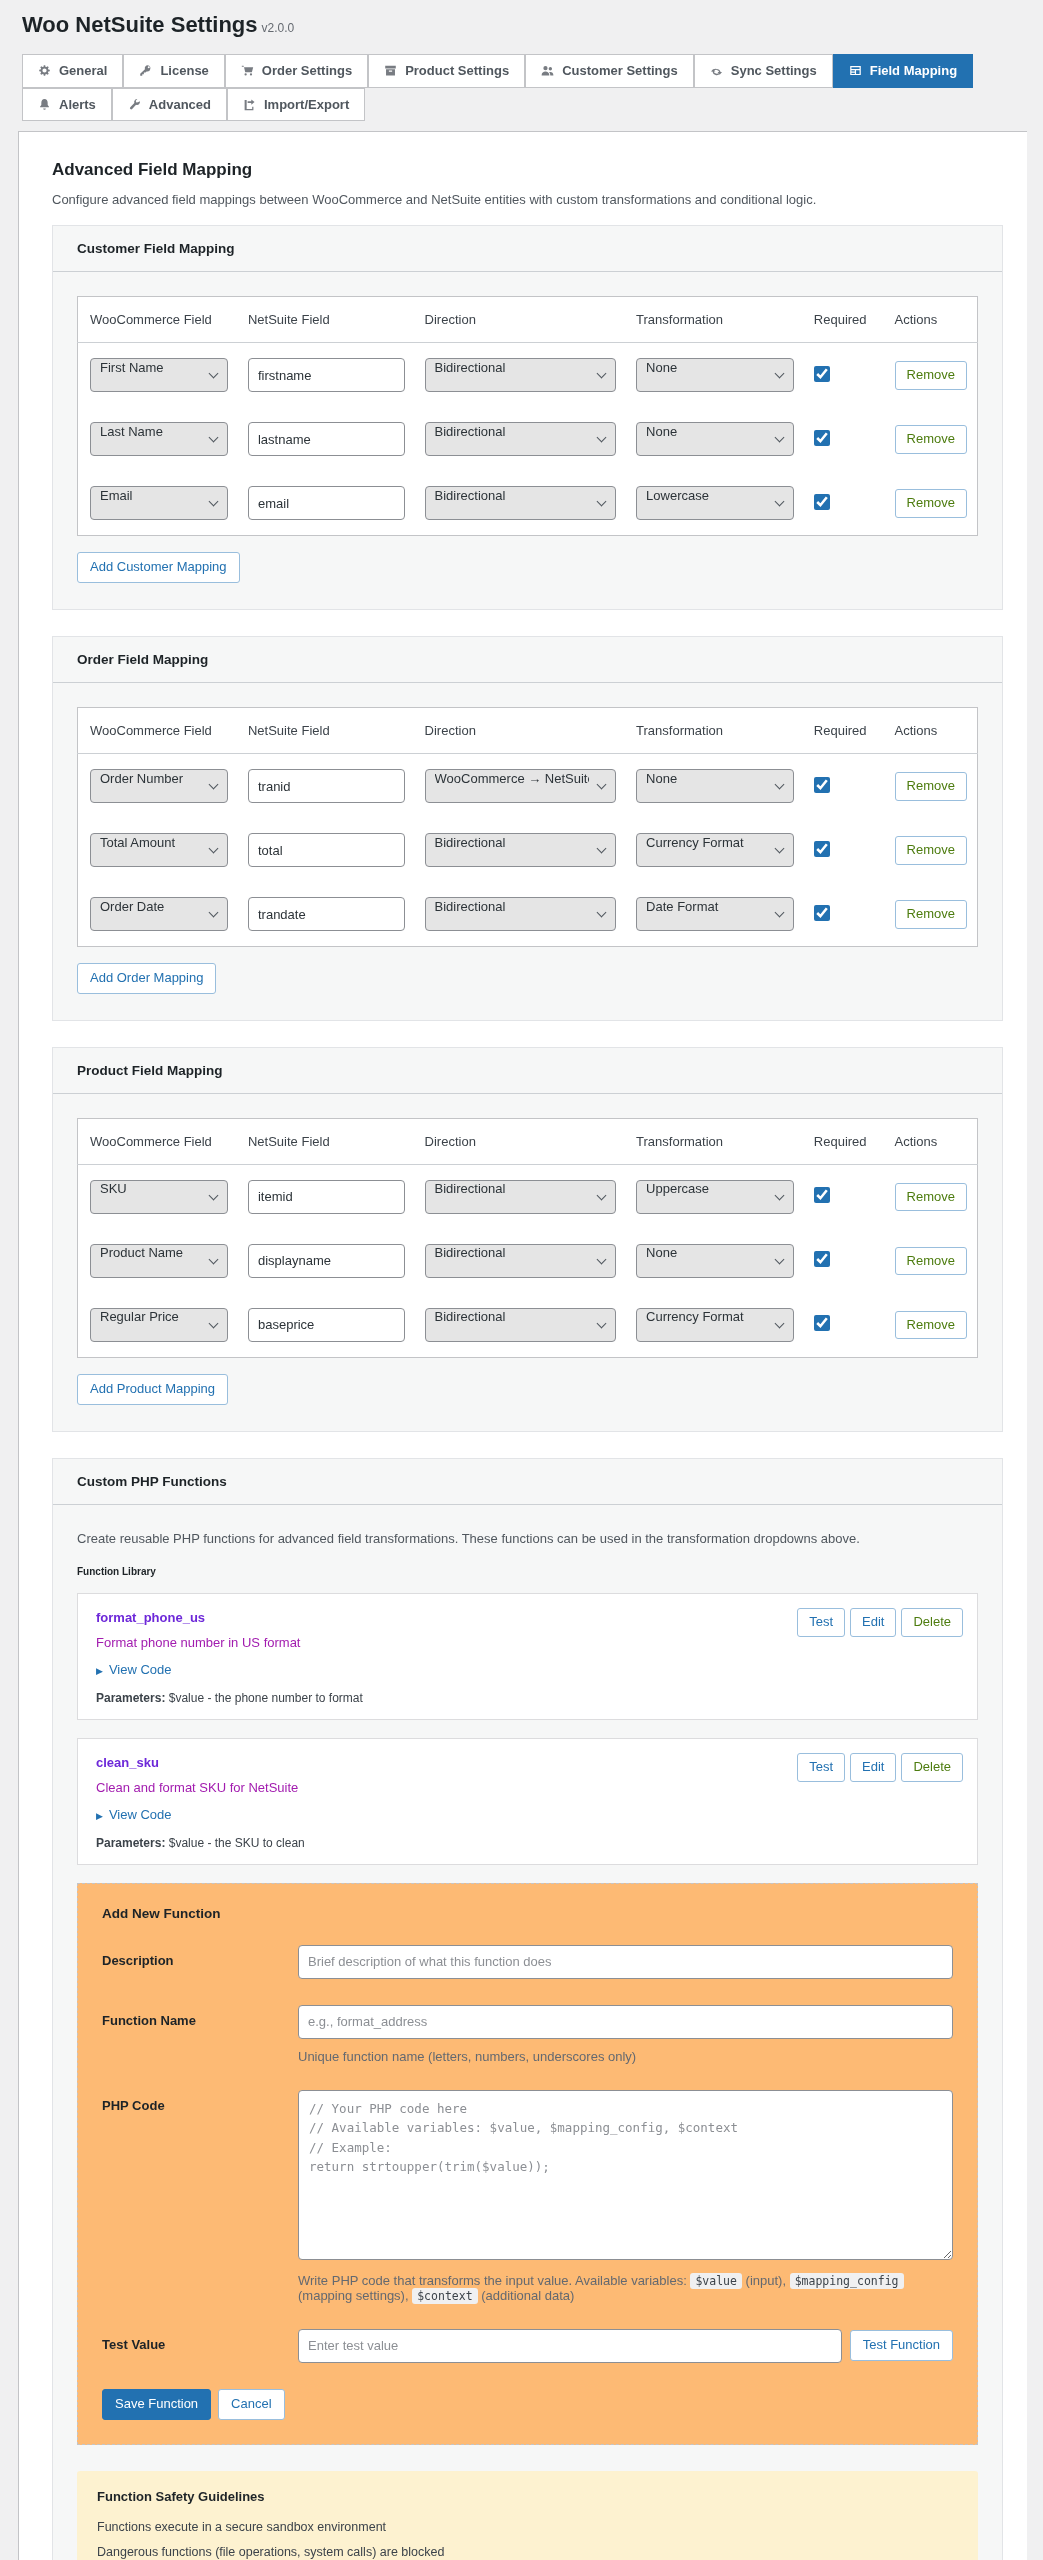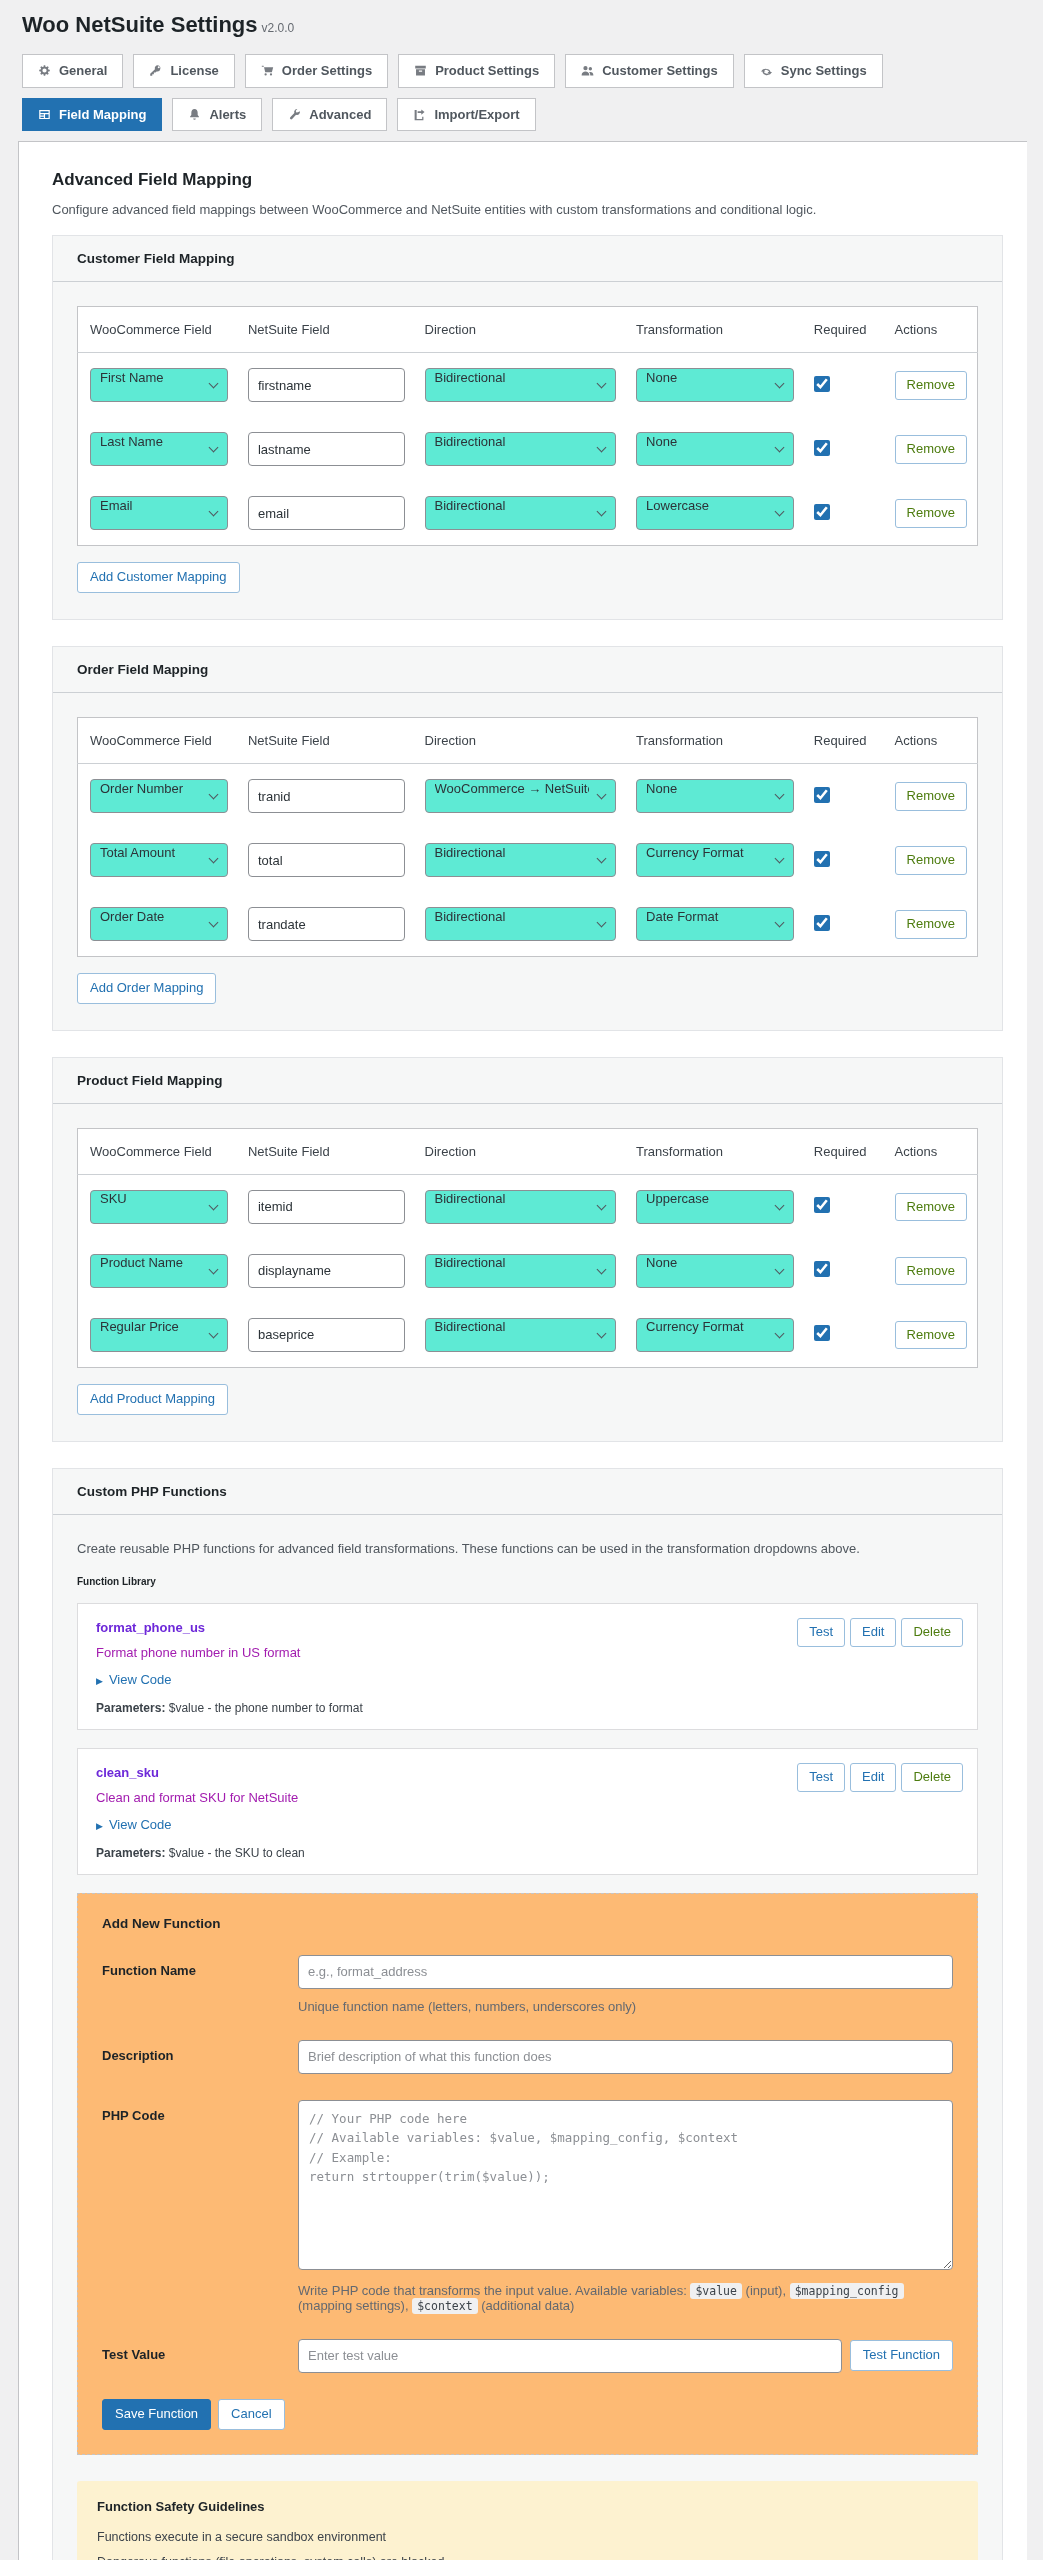--- a/index.html
+++ b/index.html
@@ -10,21 +10,21 @@
     font-family:"Liberation Sans", sans-serif; font-size:13px;
   }
   .screen { display:flex; flex-direction:column; min-height:2560px; }
 
   
   .admin-header { padding:12px 16px 14px 22px; }
   .admin-header h1 { margin:0; font-size:22px; font-weight:600; color:#1d2327; display:flex; align-items:baseline; gap:4px; }
   .ver-badge { font-size:12px; font-weight:400; color:#646970; }
 
   
-  .tabbar { display:flex; flex-wrap:wrap; gap:10px; margin:2px 16px 6px 22px; }
+  .tabbar { display:flex; flex-wrap:wrap; gap:0; margin:2px 16px 6px 22px; }
   .tab {
     display:inline-flex; align-items:center; gap:8px;
     padding:8px 15px; background:#fff; border:1px solid #c3c4c7;
     color:#50575e; font-size:13px; font-weight:600; cursor:pointer;
     text-decoration:none; line-height:1.2; white-space:nowrap;
   }
   .tab svg { width:13px; height:13px; fill:#787c82; flex:0 0 auto; }
   .tab.active { background:#2271b1; border-color:#2271b1; color:#fff; }
   .tab.active svg { fill:#fff; }
 
@@ -53,21 +53,21 @@
     padding:15px 10px; border-bottom:1px solid #ccd0d4;
   }
   table.mapping td { padding:15px 10px; vertical-align:middle; }
   table.mapping th:first-child, table.mapping td:first-child { padding-left:12px; }
   .col-woo{width:18%;} .col-ns{width:20%;} .col-dir{width:24%;} .col-tr{width:20%;} .col-req{width:9%;} .col-act{width:9%;}
 
   .select-wrap { position:relative; display:block; }
   select {
     -webkit-appearance:none; appearance:none;
     width:100%; height:34px; padding:0 26px 16px 9px;
-    border:1px solid #8c8f94; border-radius:4px; background:#5eead4;
+    border:1px solid #8c8f94; border-radius:4px; background:#e5e5e5;
     font-family:"Liberation Sans", sans-serif; font-size:13px; color:#2c3338; cursor:pointer;
   }
   .chev {
     position:absolute; right:11px; top:12px; width:7px; height:7px;
     border-right:1.6px solid #50575e; border-bottom:1.6px solid #50575e;
     transform:rotate(45deg); pointer-events:none;
   }
   input[type=text] {
     width:100%; height:34px; padding:0 9px;
     border:1px solid #8c8f94; border-radius:4px; background:#fff;
@@ -437,31 +437,31 @@
             <button class="btn btn-sm">Test</button>
             <button class="btn btn-sm">Edit</button>
             <button class="btn btn-sm btn-danger">Delete</button>
           </div>
         </div>
 
         <div class="add-fn-box">
           <div class="add-fn-title">Add New Function</div>
 
           <div class="form-row">
+            <div class="flabel">Description</div>
+            <div class="fctrl">
+              <input type="text" placeholder="Brief description of what this function does" style="">
+            </div>
+          </div>
+
+          <div class="form-row">
             <div class="flabel">Function Name</div>
             <div class="fctrl">
               <input type="text" class="fn-name-input" placeholder="e.g., format_address" style="">
               <div class="help">Unique function name (letters, numbers, underscores only)</div>
-            </div>
-          </div>
-
-          <div class="form-row">
-            <div class="flabel">Description</div>
-            <div class="fctrl">
-              <input type="text" placeholder="Brief description of what this function does" style="">
             </div>
           </div>
 
           <div class="form-row">
             <div class="flabel">PHP Code</div>
             <div class="fctrl">
               <textarea class="php-code" placeholder="// Your PHP code here
 // Available variables: $value, $mapping_config, $context
 // Example:
 return strtoupper(trim($value));" style=""></textarea>

